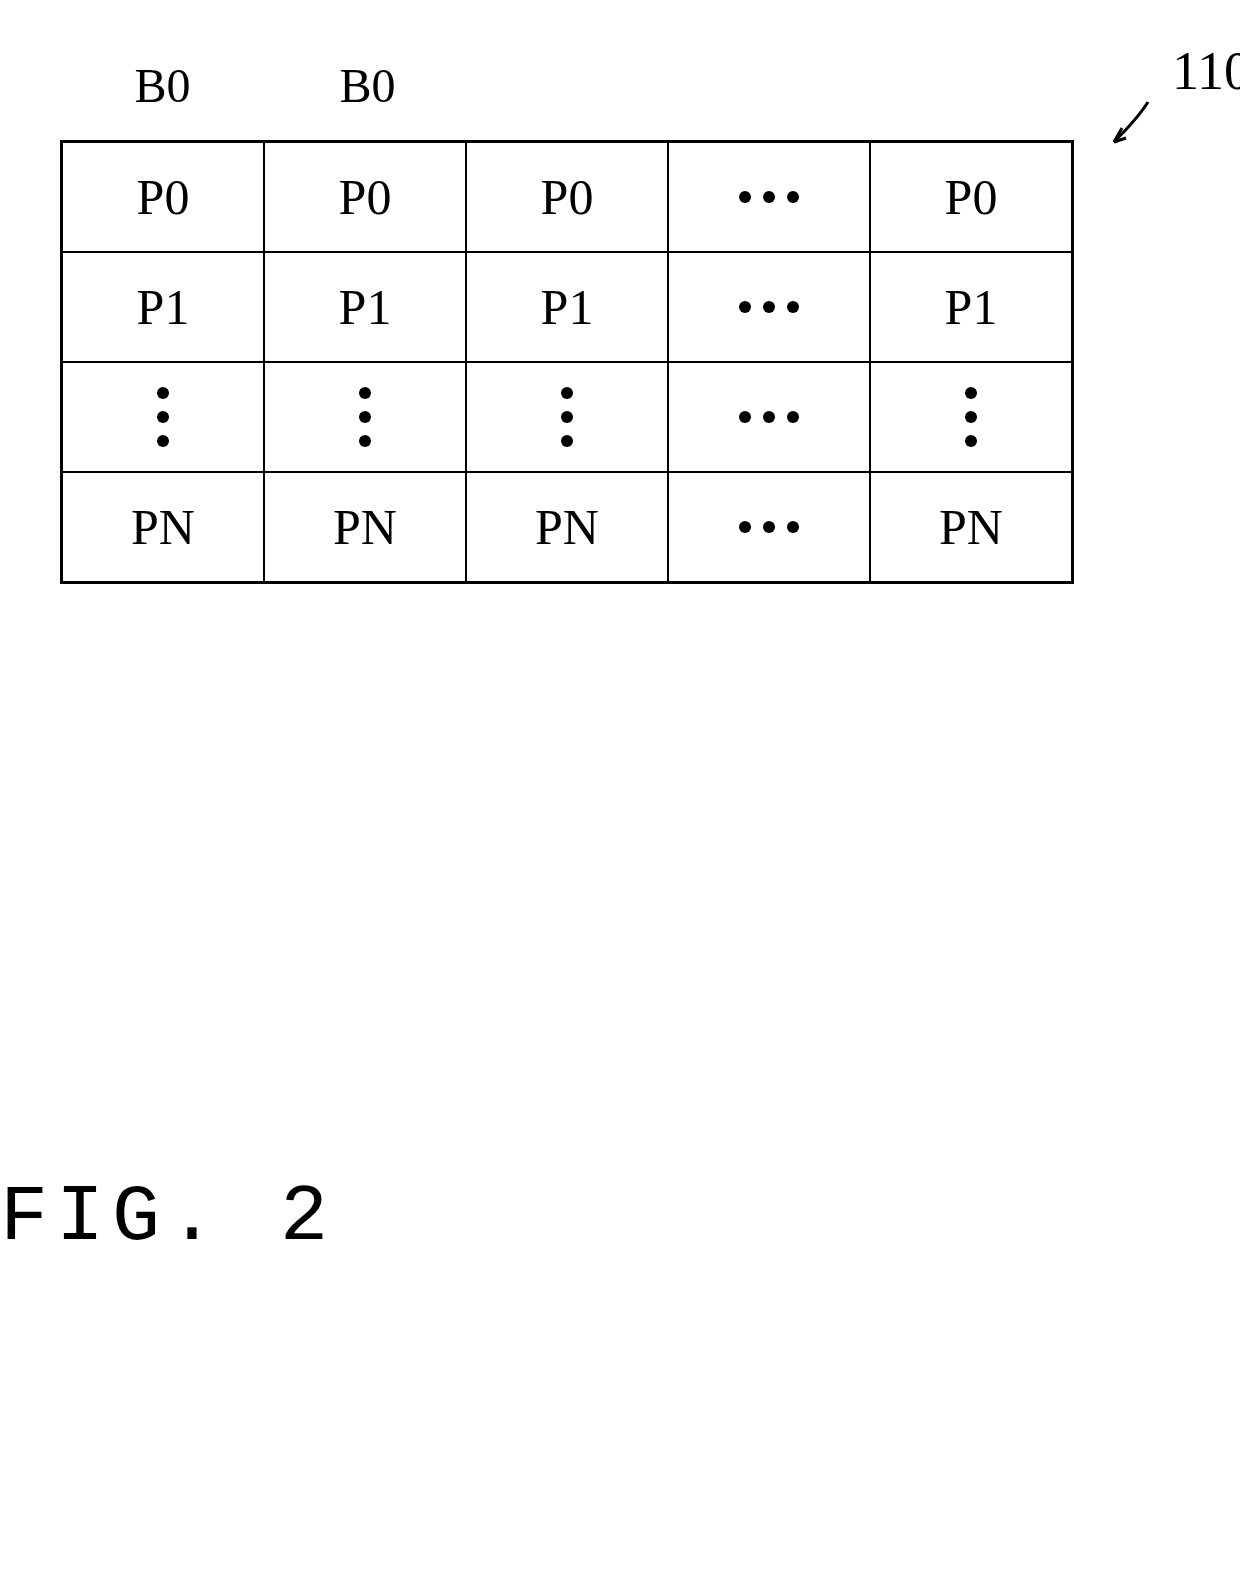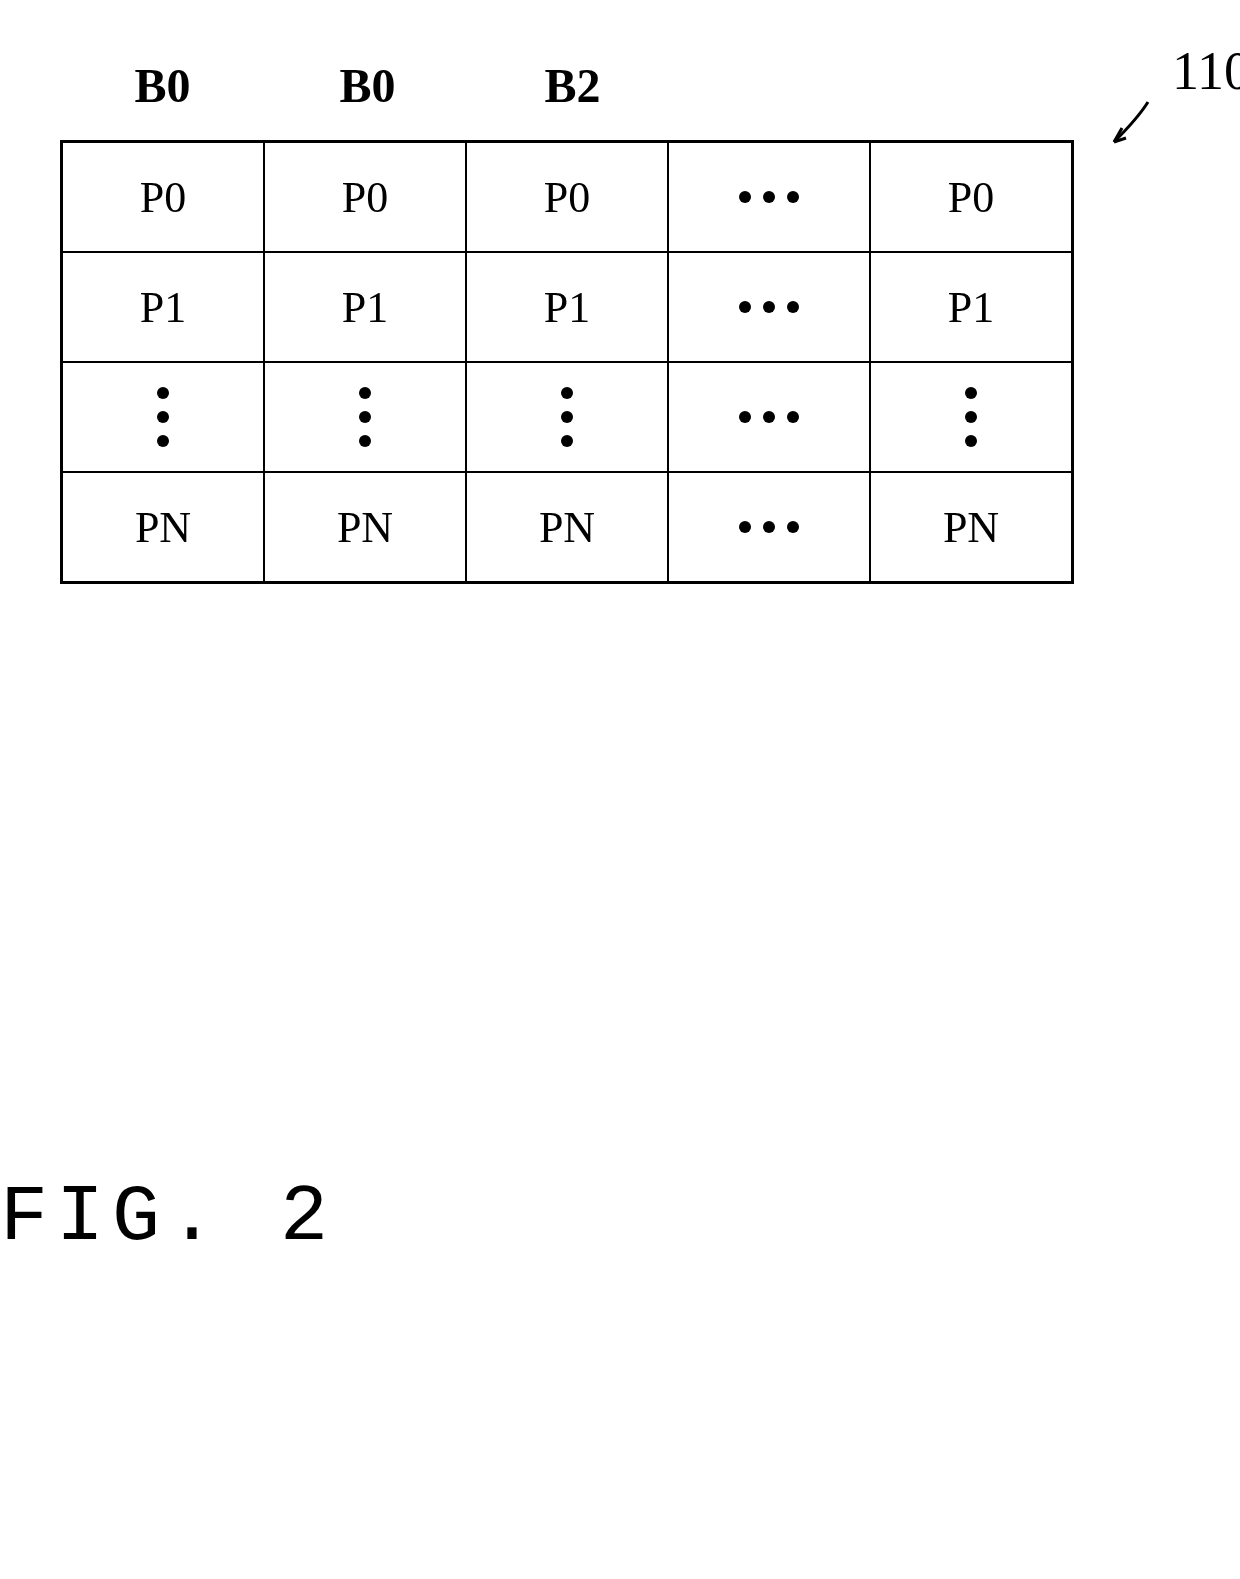--- a/index.html
+++ b/index.html
@@ -15,21 +15,20 @@
     color: #000;
   }
   .diagram {
     position: absolute;
     left: 60px;
     top: 50px;
   }
   .col-headers {
     display: flex;
     margin-bottom: 20px;
-    font-weight: bold;
   }
   .col-headers .hcell {
     width: 205px;
     height: 70px;
     display: flex;
     align-items: center;
     justify-content: center;
     font-size: 48px;
   }
   .grid {
@@ -39,21 +38,21 @@
   .grid .row {
     display: flex;
   }
   .grid .cell {
     width: 200px;
     height: 108px;
     border: 1.25px solid #000;
     display: flex;
     align-items: center;
     justify-content: center;
-    font-size: 44px;
+    font-size: 50px;
     box-sizing: content-box;
   }
   .hdots {
     display: flex;
     gap: 12px;
     align-items: center;
   }
   .hdots span {
     width: 12px;
     height: 12px;
@@ -102,21 +101,20 @@
 </head>
 <body>
 
 <div class="page">
 
   <div class="diagram">
 
     <div class="col-headers">
       <div class="hcell">B0</div>
       <div class="hcell">B0</div>
-      <div class="hcell">B2</div>
       <div class="hcell"></div>
     </div>
 
     <div class="grid">
 
       <div class="row">
         <div class="cell">P0</div>
         <div class="cell">P0</div>
         <div class="cell">P0</div>
         <div class="cell">

